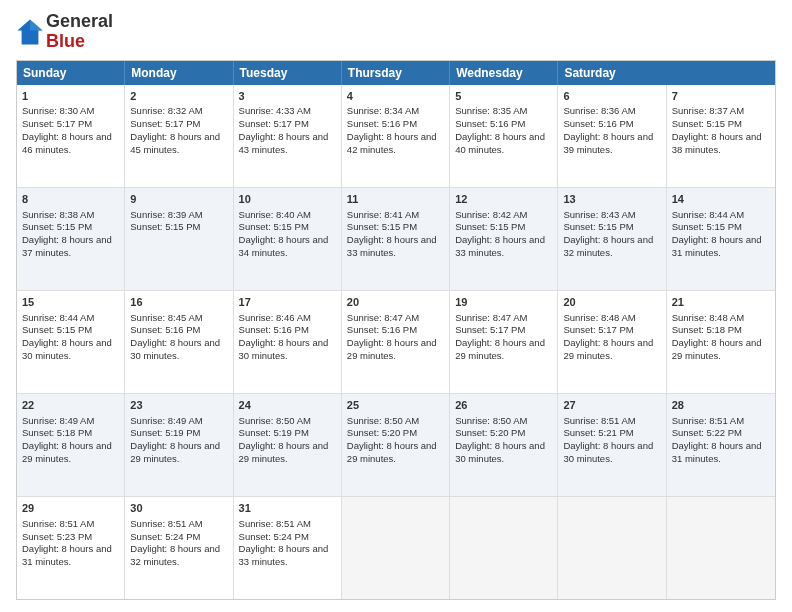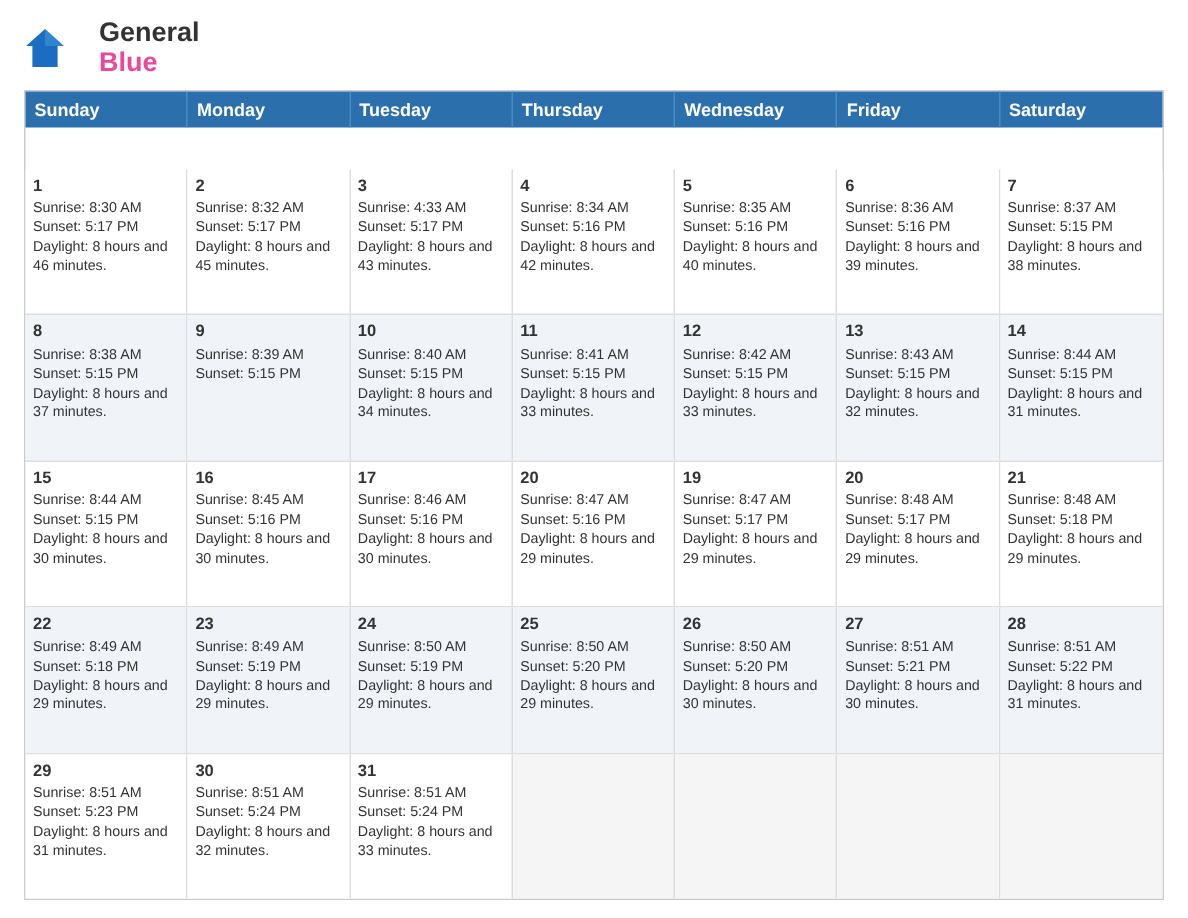--- a/index.html
+++ b/index.html
@@ -19,29 +19,28 @@
     }
     .header {
       display: flex;
       justify-content: space-between;
       align-items: flex-start;
       margin-bottom: 8px;
     }
     .logo {
       display: flex;
       align-items: center;
-      gap: 20px;
     }
     .logo-text {
       font-size: 18px;
       font-weight: bold;
       color: #333;
       line-height: 1.1;
     }
-    .logo-text .blue { color: #ec4899; }
+    .logo-text .blue { color: #b91c1c; }
     .logo-icon {
       width: 28px;
       height: 28px;
       margin-right: 2px;
     }
     .title-block {
       text-align: right;
     }
     .month-title {
       font-size: 32px;
@@ -50,21 +49,20 @@
     }
     .location {
       font-size: 14px;
       color: #555;
     }
     .calendar {
       flex: 1;
       display: flex;
       flex-direction: column;
       border: 1px solid #ccc;
-      gap: 28px;
     }
     .cal-header {
       display: grid;
       grid-template-columns: repeat(7, 1fr);
       background: #2c6fad;
     }
     .cal-header-cell {
       color: #fff;
       font-size: 12px;
       font-weight: bold;
@@ -130,21 +128,20 @@
     </div>
   </div>
 
   <div class="calendar">
     <div class="cal-header" id="cal-header-row">
         <div class="cal-header-cell">Sunday</div>
         <div class="cal-header-cell">Monday</div>
         <div class="cal-header-cell">Tuesday</div>
         <div class="cal-header-cell">Thursday</div>
         <div class="cal-header-cell">Wednesday</div>
-        <div class="cal-header-cell">Friday</div>
         <div class="cal-header-cell">Saturday</div>
       </div>
     <div class="cal-body" id="cal-body">
         <div class="cal-row">
           <div class="cal-cell"><span class="day-num">1</span><span>Sunrise: 8:30 AM</span><br><span>Sunset: 5:17 PM</span><br><span>Daylight: 8 hours and 46 minutes.</span></div>
           <div class="cal-cell"><span class="day-num">2</span><span>Sunrise: 8:32 AM</span><br><span>Sunset: 5:17 PM</span><br><span>Daylight: 8 hours and 45 minutes.</span></div>
           <div class="cal-cell"><span class="day-num">3</span><span>Sunrise: 4:33 AM</span><br><span>Sunset: 5:17 PM</span><br><span>Daylight: 8 hours and 43 minutes.</span></div>
           <div class="cal-cell"><span class="day-num">4</span><span>Sunrise: 8:34 AM</span><br><span>Sunset: 5:16 PM</span><br><span>Daylight: 8 hours and 42 minutes.</span></div>
           <div class="cal-cell"><span class="day-num">5</span><span>Sunrise: 8:35 AM</span><br><span>Sunset: 5:16 PM</span><br><span>Daylight: 8 hours and 40 minutes.</span></div>
           <div class="cal-cell"><span class="day-num">6</span><span>Sunrise: 8:36 AM</span><br><span>Sunset: 5:16 PM</span><br><span>Daylight: 8 hours and 39 minutes.</span></div>

